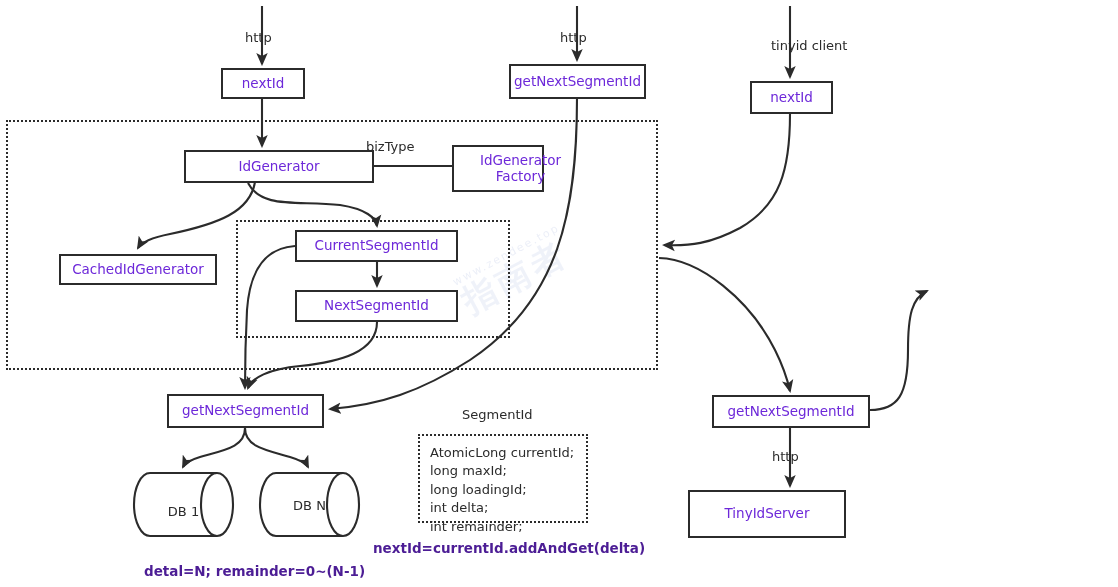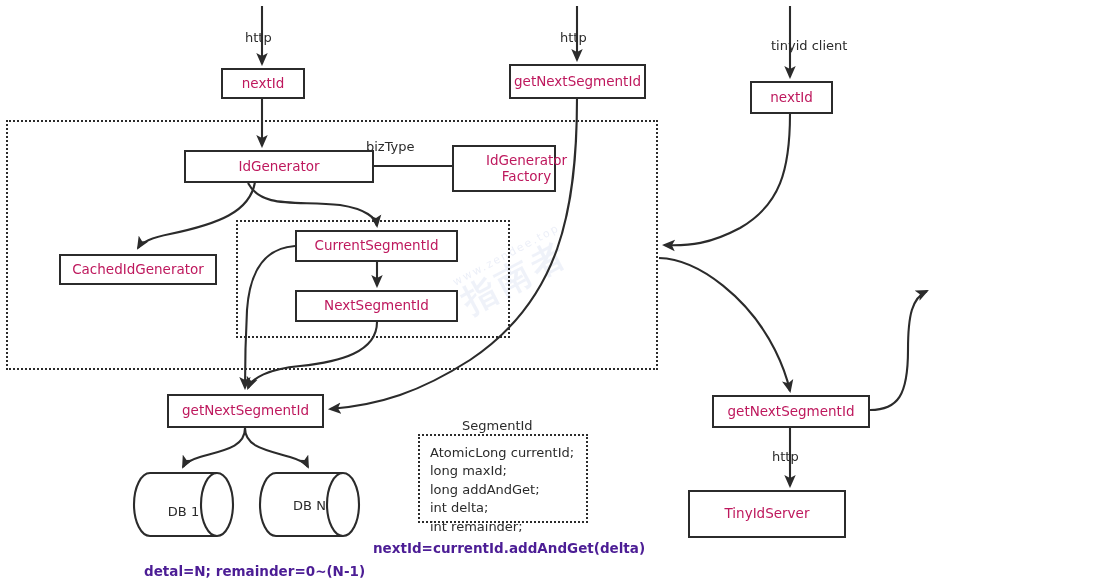--- a/index.html
+++ b/index.html
@@ -2,21 +2,21 @@
 <html><head>
 <meta charset="utf-8">
 <style>
   html,body{margin:0;padding:0;background:#ffffff;}
   body{width:1118px;height:587px;overflow:hidden;
        font-family:"DejaVu Sans","Liberation Sans",sans-serif;color:#2b2b2b;}
   #stage{position:relative;width:1118px;height:587px;}
   svg.layer{position:absolute;left:0;top:0;width:1118px;height:587px;}
   .node{position:absolute;box-sizing:border-box;border:2px solid #2b2b2b;background:#fff;
         display:flex;align-items:center;justify-content:center;text-align:center;
-        font-size:13.5px;line-height:1.12;color:#be185d;padding:1px 3px;}
+        font-size:13.5px;line-height:1.12;color:#6d28d9;padding:1px 3px;}
   .dotbox{position:absolute;box-sizing:border-box;border:2px dotted #2b2b2b;background:transparent;}
   .notebox{position:absolute;box-sizing:border-box;border:2px dotted #2b2b2b;background:#fff;
            font-size:13px;line-height:1.42;padding:8px 10px;color:#2b2b2b;}
   .elabel{position:absolute;font-size:13px;color:#2b2b2b;white-space:nowrap;}
   .blabel{position:absolute;font-size:13.5px;font-weight:bold;color:#4c1d95;white-space:nowrap;}
   .cyl{position:absolute;}
   .cyl .cyltext{position:absolute;left:0;right:0;top:50%;transform:translateY(-50%);
                 text-align:center;font-size:13px;color:#2b2b2b;}
   .wm{position:absolute;left:470px;top:215px;width:230px;height:140px;
       transform:rotate(-28deg);opacity:.13;pointer-events:none;
@@ -90,21 +90,21 @@
   <div class="dotbox" style="left:236px;top:220px;width:274px;height:118px;"></div>
 
   <div class="node" style="left:221px;top:68px;width:84px;height:31px;">nextId</div>
 
   <div class="node" style="left:509px;top:64px;width:137px;height:35px;">getNextSegmentId</div>
 
   <div class="node" style="left:750px;top:81px;width:83px;height:33px;">nextId</div>
 
   <div class="node" style="left:184px;top:150px;width:190px;height:33px;">IdGenerator</div>
 
-  <div class="node" style="left:452px;top:145px;width:104px;height:47px;padding-left:48px;">IdGenerator Factory</div>
+  <div class="node" style="left:452px;top:145px;width:92px;height:47px;padding-left:48px;">IdGenerator Factory</div>
 
   <div class="node" style="left:59px;top:254px;width:158px;height:31px;">CachedIdGenerator</div>
 
   <div class="node" style="left:295px;top:230px;width:163px;height:32px;">CurrentSegmentId</div>
 
   <div class="node" style="left:295px;top:290px;width:163px;height:32px;">NextSegmentId</div>
 
   <div class="node" style="left:167px;top:394px;width:157px;height:34px;">getNextSegmentId</div>
 
   <div class="node" style="left:712px;top:395px;width:158px;height:33px;">getNextSegmentId</div>
@@ -115,27 +115,27 @@
     <span class="cyltext">DB 1</span>
   </div>
   <div class="cyl" style="left:259px;top:473px;width:101px;height:63px;">
     <span class="cyltext">DB N</span>
   </div>
 
   <div class="elabel" style="left:245px;top:30px;">http</div>
   <div class="elabel" style="left:560px;top:30px;">http</div>
   <div class="elabel" style="left:751px;top:38px;margin-left:20px;">tinyid client</div>
   <div class="elabel" style="left:366px;top:139px;">bizType</div>
-  <div class="elabel" style="left:462px;top:418px;">SegmentId</div>
+  <div class="elabel" style="left:462px;top:407px;">SegmentId</div>
   <div class="elabel" style="left:772px;top:449px;">http</div>
 
   <div class="notebox" style="left:418px;top:434px;width:170px;height:89px;">
     <div>AtomicLong currentId;</div>
     <div>long maxId;</div>
-    <div>long addAndGet;</div>
+    <div>long loadingId;</div>
     <div>int delta;</div>
     <div>int remainder;</div>
   </div>
 
 
   <div class="blabel" style="left:144px;top:563px;">detal=N; remainder=0~(N-1)</div>
   <div class="blabel" style="left:373px;top:540px;">nextId=currentId.addAndGet(delta)</div>
 
 </div>
 

